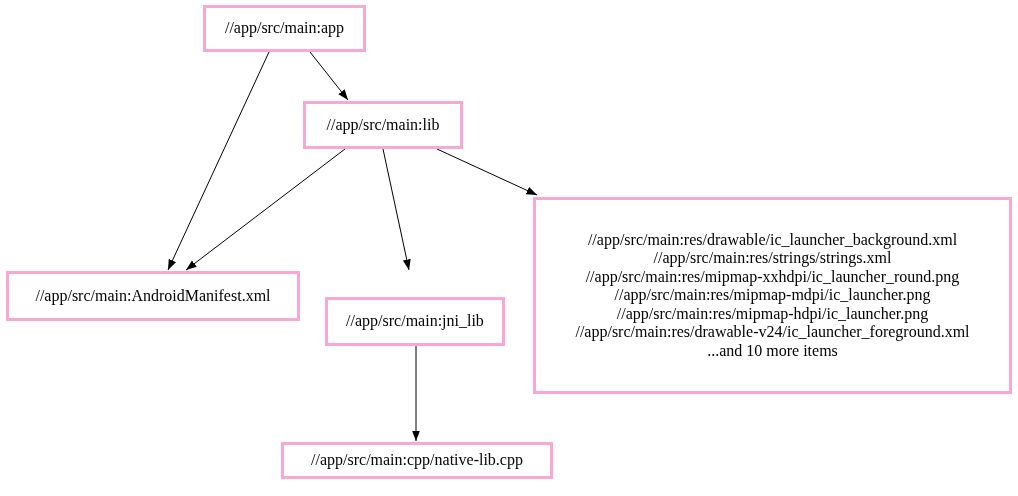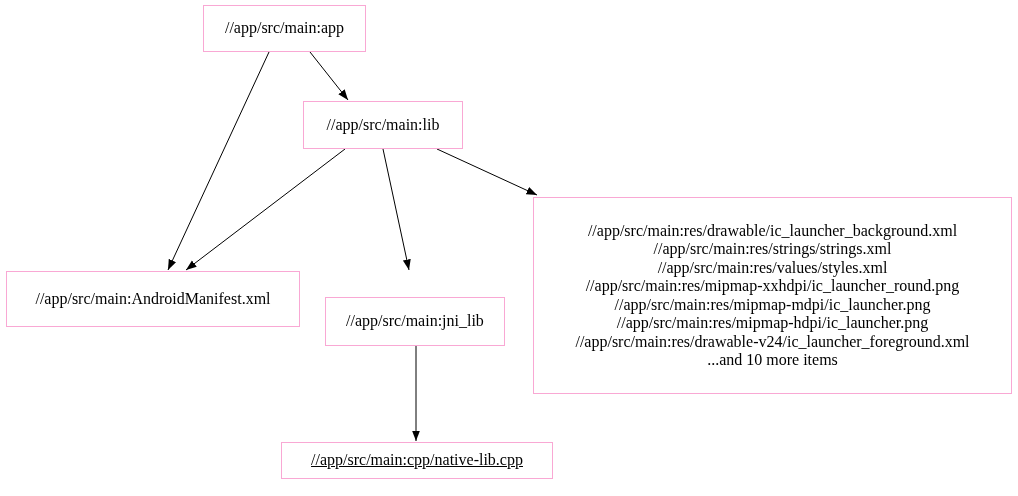--- a/index.html
+++ b/index.html
@@ -20,36 +20,36 @@
     position: absolute;
     left: 0;
     top: 0;
     width: 1018px;
     height: 496px;
     pointer-events: none;
   }
   .node {
     position: absolute;
     box-sizing: border-box;
-    border: 1px solid #f9a8d4;
+    border: 3px solid #f9a8d4;
     background: #ffffff;
     display: flex;
     align-items: center;
     justify-content: center;
     text-align: center;
     font-size: 16px;
     line-height: 18.5px;
     white-space: nowrap;
   }
   .node-app        { left: 203px; top: 5px;   width: 163px; height: 47px; }
   .node-lib        { left: 303px; top: 101px; width: 160px; height: 48px; }
-  .node-manifest   { left: 6px;   top: 271px; width: 294px; height: 56px; }
+  .node-manifest   { left: 6px;   top: 271px; width: 294px; height: 50px; }
   .node-jni-lib    { left: 325px; top: 271px; width: 180px; height: 49px; margin-top: 26px; }
   .node-resources  { left: 533px; top: 197px; width: 479px; height: 197px; flex-direction: column; justify-content: center; }
-  .node-native-cpp { left: 281px; top: 442px; width: 272px; height: 37px; text-decoration: underline; }
+  .node-native-cpp { left: 281px; top: 442px; width: 272px; height: 37px; }
   .res-line {
     display: block;
     width: 100%;
     text-align: center;
   }
 </style>
 </head>
 <body>
 
 <div class="canvas">
@@ -80,21 +80,20 @@
     <span>//app/src/main:AndroidManifest.xml</span>
   </div>
 
   <div class="node node-jni-lib">
     <span>//app/src/main:jni_lib</span>
   </div>
 
   <div class="node node-resources">
     <span class="res-line">//app/src/main:res/drawable/ic_launcher_background.xml</span>
     <span class="res-line">//app/src/main:res/strings/strings.xml</span>
-    <span class="res-line">//app/src/main:res/values/styles.xml</span>
     <span class="res-line">//app/src/main:res/mipmap-xxhdpi/ic_launcher_round.png</span>
     <span class="res-line">//app/src/main:res/mipmap-mdpi/ic_launcher.png</span>
     <span class="res-line">//app/src/main:res/mipmap-hdpi/ic_launcher.png</span>
     <span class="res-line">//app/src/main:res/drawable-v24/ic_launcher_foreground.xml</span>
     <span class="res-line">...and 10 more items</span>
   </div>
 
   <div class="node node-native-cpp">
     <span>//app/src/main:cpp/native-lib.cpp</span>
   </div>

